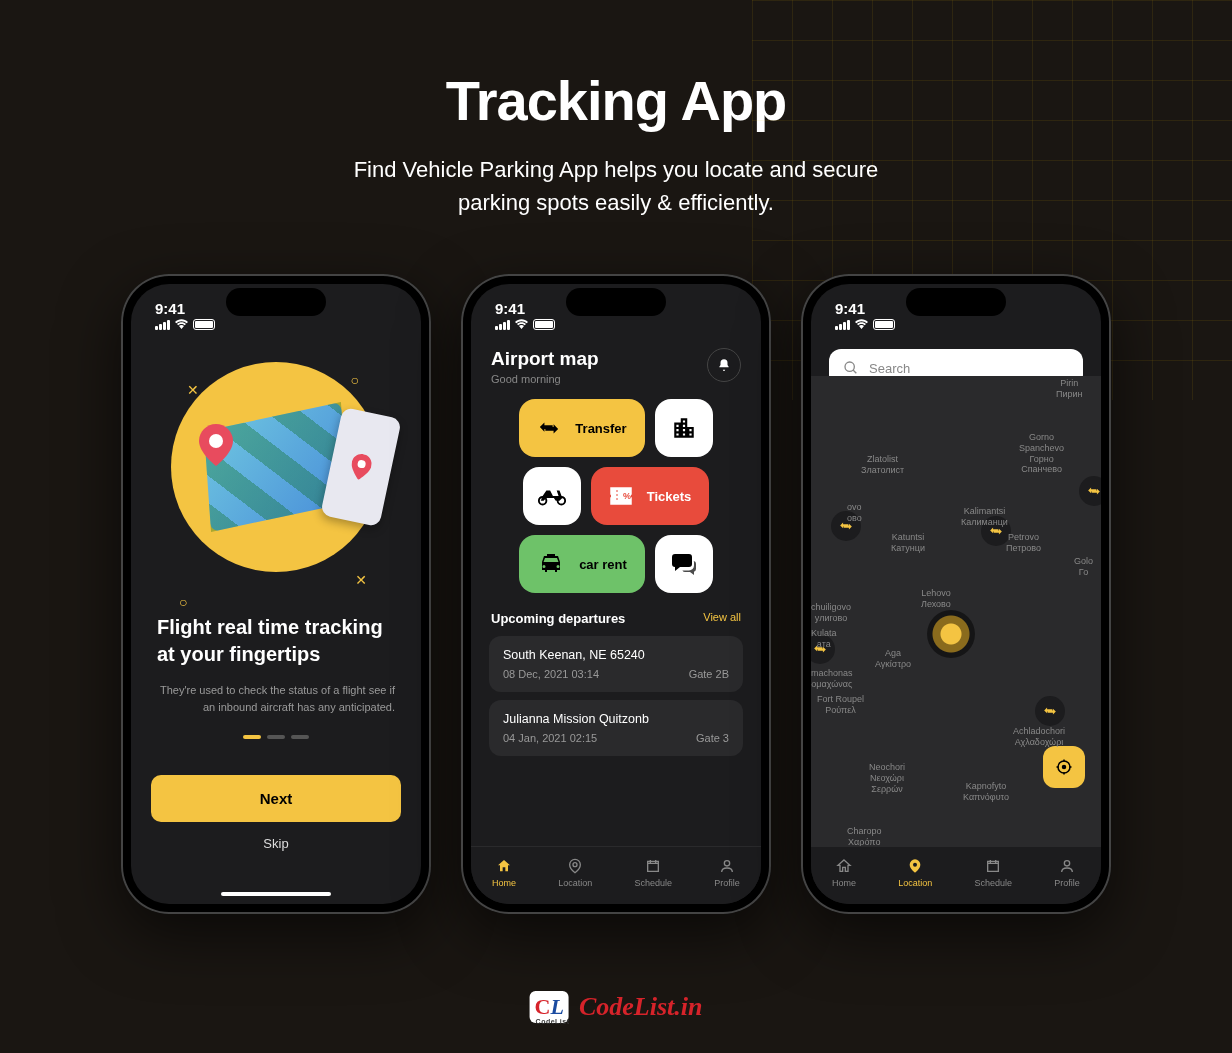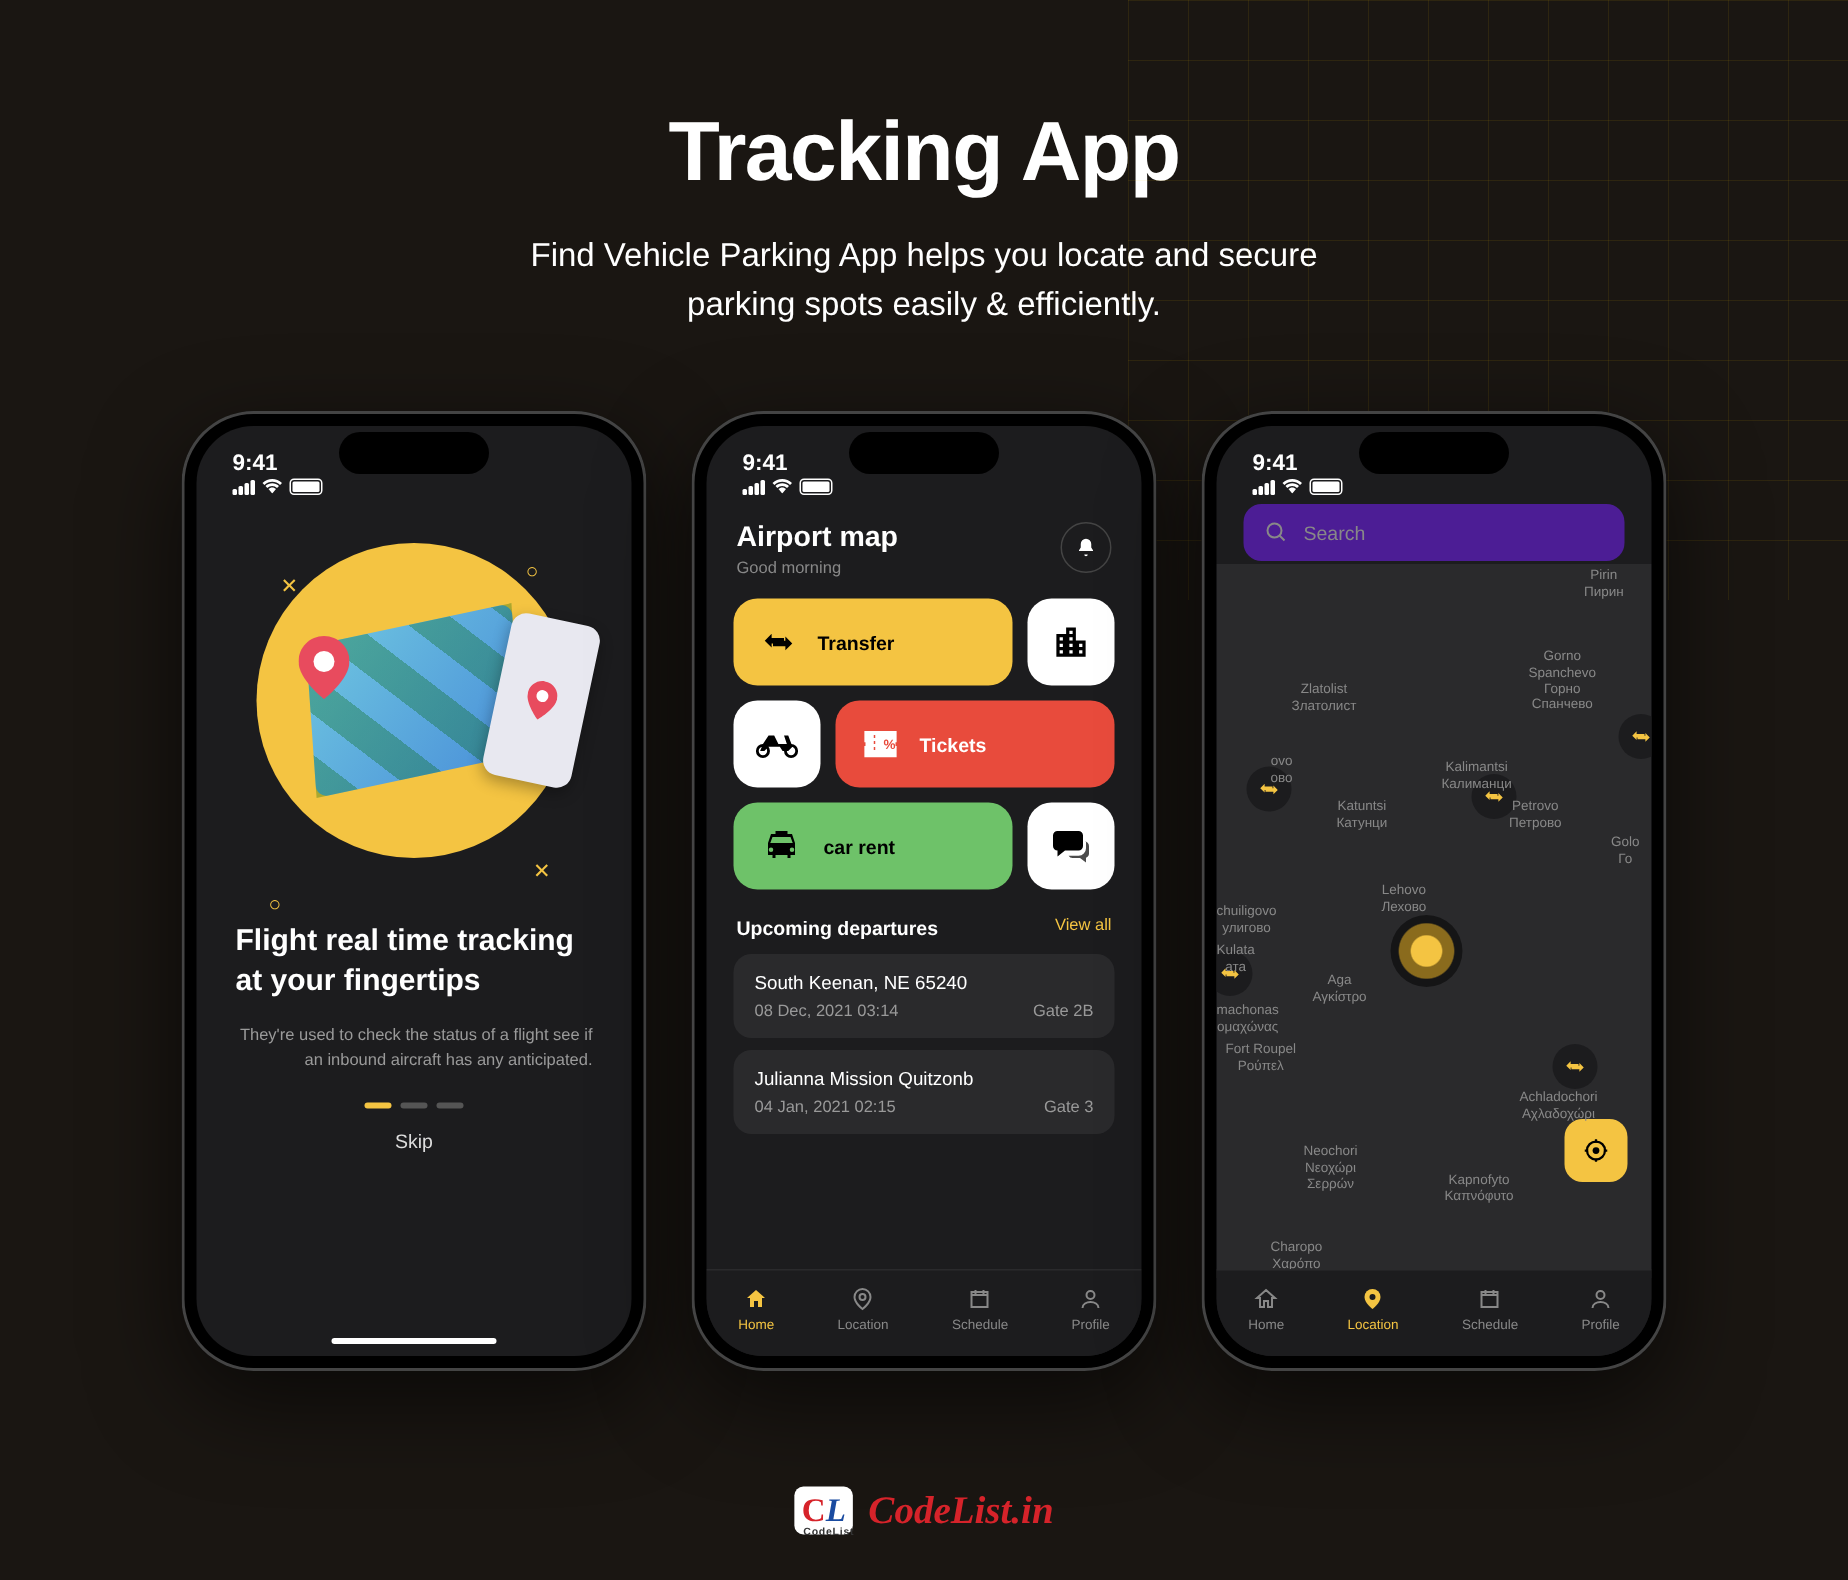--- a/index.html
+++ b/index.html
@@ -122,21 +122,21 @@
   border-radius:10px; font-weight:600; font-size:15px;
 }
 .skip { text-align:center; margin-top:14px; font-size:13px; color:#ddd; }
 .home-ind { position:absolute; bottom:8px; left:50%; transform:translateX(-50%); width:110px; height:4px; background:#fff; border-radius:3px; }
 
 
 .p2-head { padding: 16px 20px 0; display:flex; justify-content:space-between; align-items:flex-start; }
 .p2-title { font-size:19px; font-weight:700; }
 .p2-greet { font-size:11px; color:#888; margin-top:3px; }
 .bell { width:34px; height:34px; border:1px solid #444; border-radius:50%; display:flex; align-items:center; justify-content:center; }
-.tiles { padding: 14px 18px 0; display:flex; flex-direction:column; gap:10px; }
+.tiles { padding: 14px 18px 0; display:flex; flex-direction:column; gap:10px;align-items:center; }
 .tile-row { display:flex; gap:10px; }
 .tile { border-radius:16px; display:flex; align-items:center; padding:0 18px; height:58px; font-weight:600; font-size:13px; gap:14px; }
 .tile.wide { flex:1; }
 .tile.sq { width:58px; justify-content:center; padding:0; }
 .tile.yellow { background:#f4c442; color:#000; }
 .tile.white { background:#fff; color:#000; }
 .tile.red { background:#e84b3c; color:#fff; }
 .tile.green { background:#6ec269; color:#000; }
 .sec-head { display:flex; justify-content:space-between; padding:18px 20px 10px; font-size:13px; }
 .sec-title { font-weight:700; }
@@ -150,21 +150,21 @@
   background:#1c1c1e; padding:10px 0 16px;
   display:flex; justify-content:space-around;
   border-top:1px solid #2a2a2c;
 }
 .tab { display:flex; flex-direction:column; align-items:center; gap:3px; font-size:9px; color:#888; }
 .tab.active { color:#f4c442; }
 .tab-icon { width:18px; height:18px; display:flex; align-items:center; justify-content:center; font-size:14px; }
 
 
 .search {
-  margin:4px 18px 0; background:#4c1d95; border-radius:12px;
+  margin:17px 18px 0; background:#ffffff; border-radius:12px;
   padding:11px 14px; display:flex; align-items:flex-end; gap:10px;
   font-size:13px; color:#888;
 }
 .mapview {
   position:absolute; top:92px; left:0; right:0; bottom:52px;
   background:#2a2a2c;
   overflow:hidden;
 }
 .map-label { position:absolute; font-size:9px; color:#888; white-space:pre-line; text-align:center; line-height:1.2; }
 .map-pin {
@@ -254,20 +254,21 @@
           </div>
         </div>
       </div>
       <div class="p1-title">Flight real time tracking at your fingertips</div>
       <div class="p1-sub">They're used to check the status of a flight see if an inbound aircraft has any anticipated.</div>
       <div class="dots">
         <div class="dot active"></div>
         <div class="dot"></div>
         <div class="dot"></div>
       </div>
+      <div class="next-btn">Next</div>
       <div class="skip">Skip</div>
       <div class="home-ind"></div>
     </div>
   </div>
 
   <div class="phone">
     <div class="notch"></div>
     <div class="screen">
       <div class="status-bar">
         <span>9:41</span>

